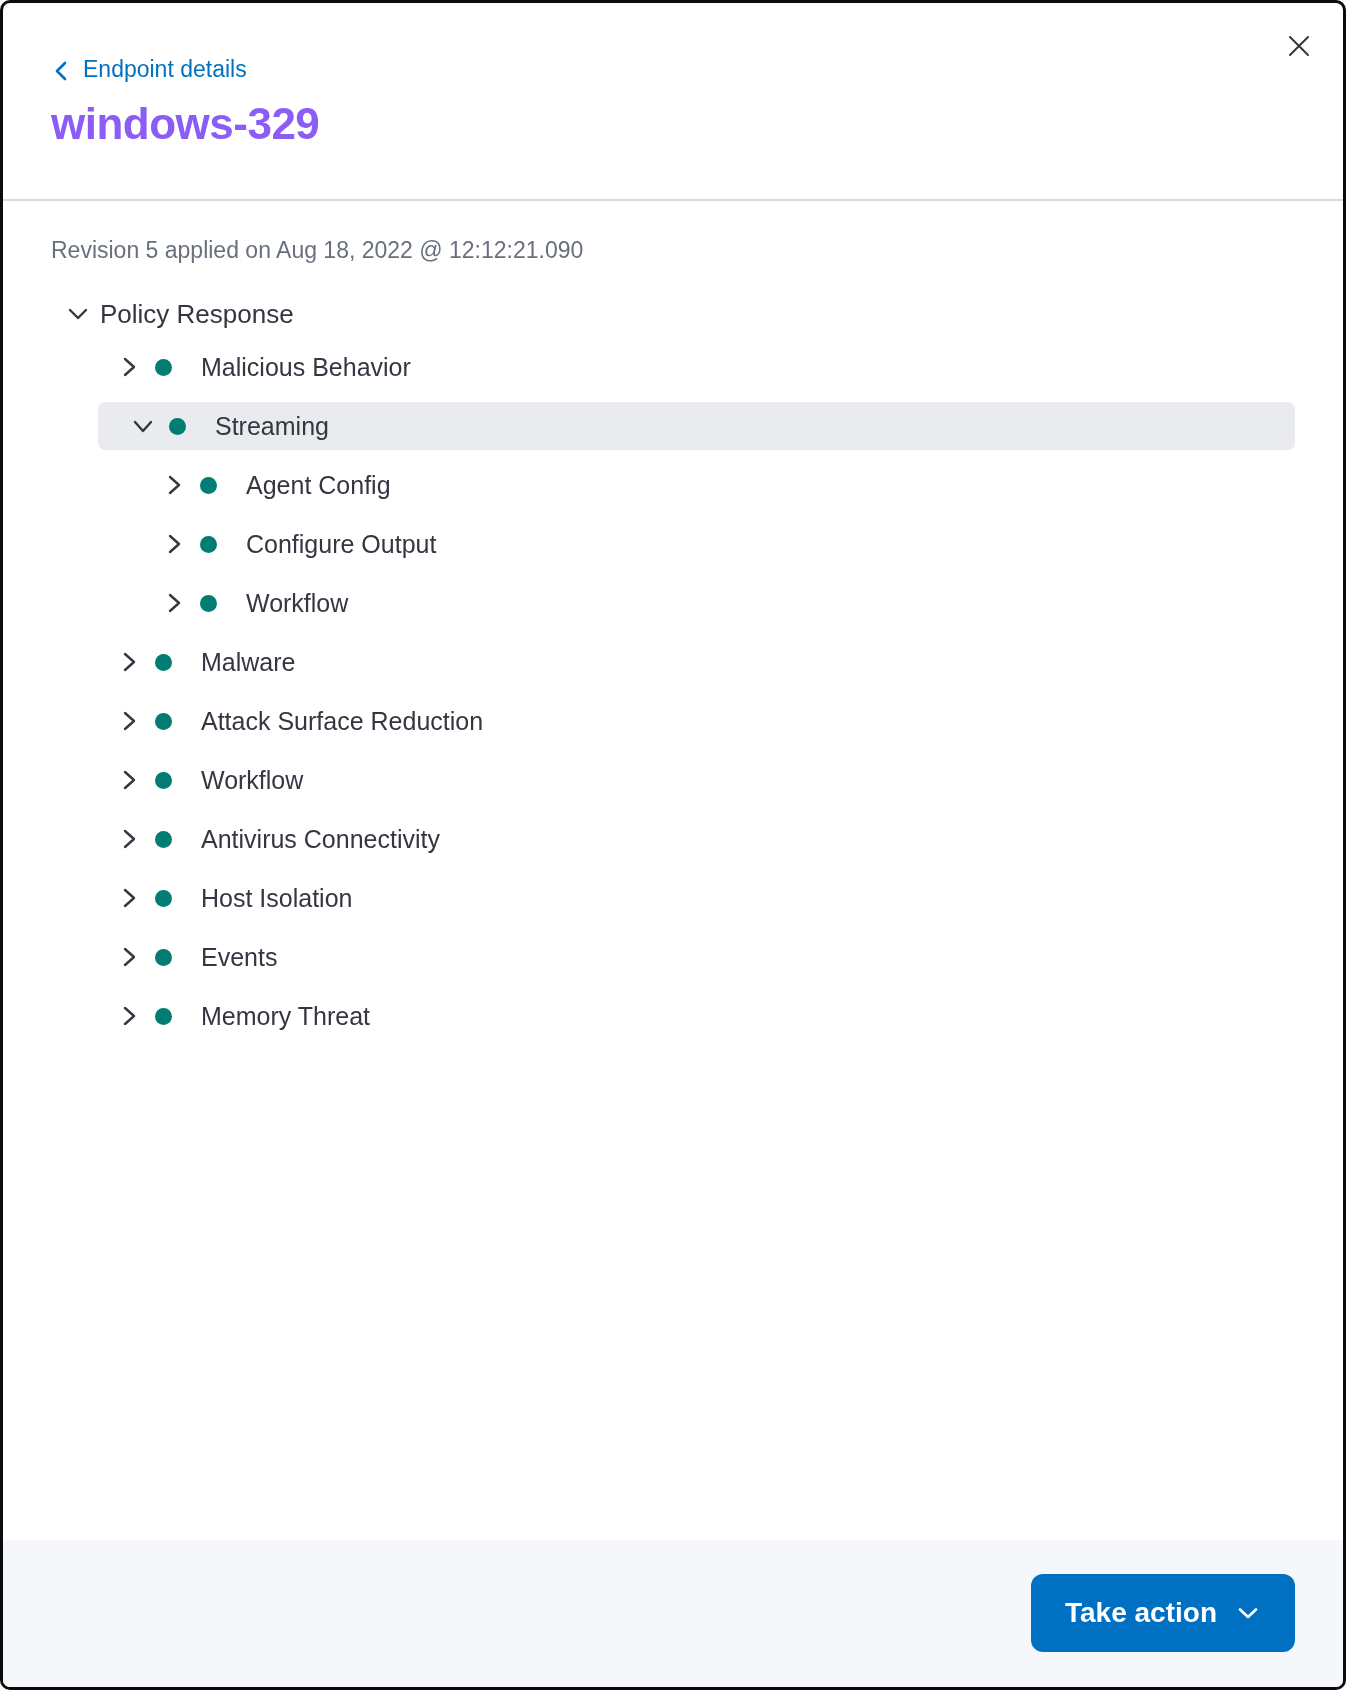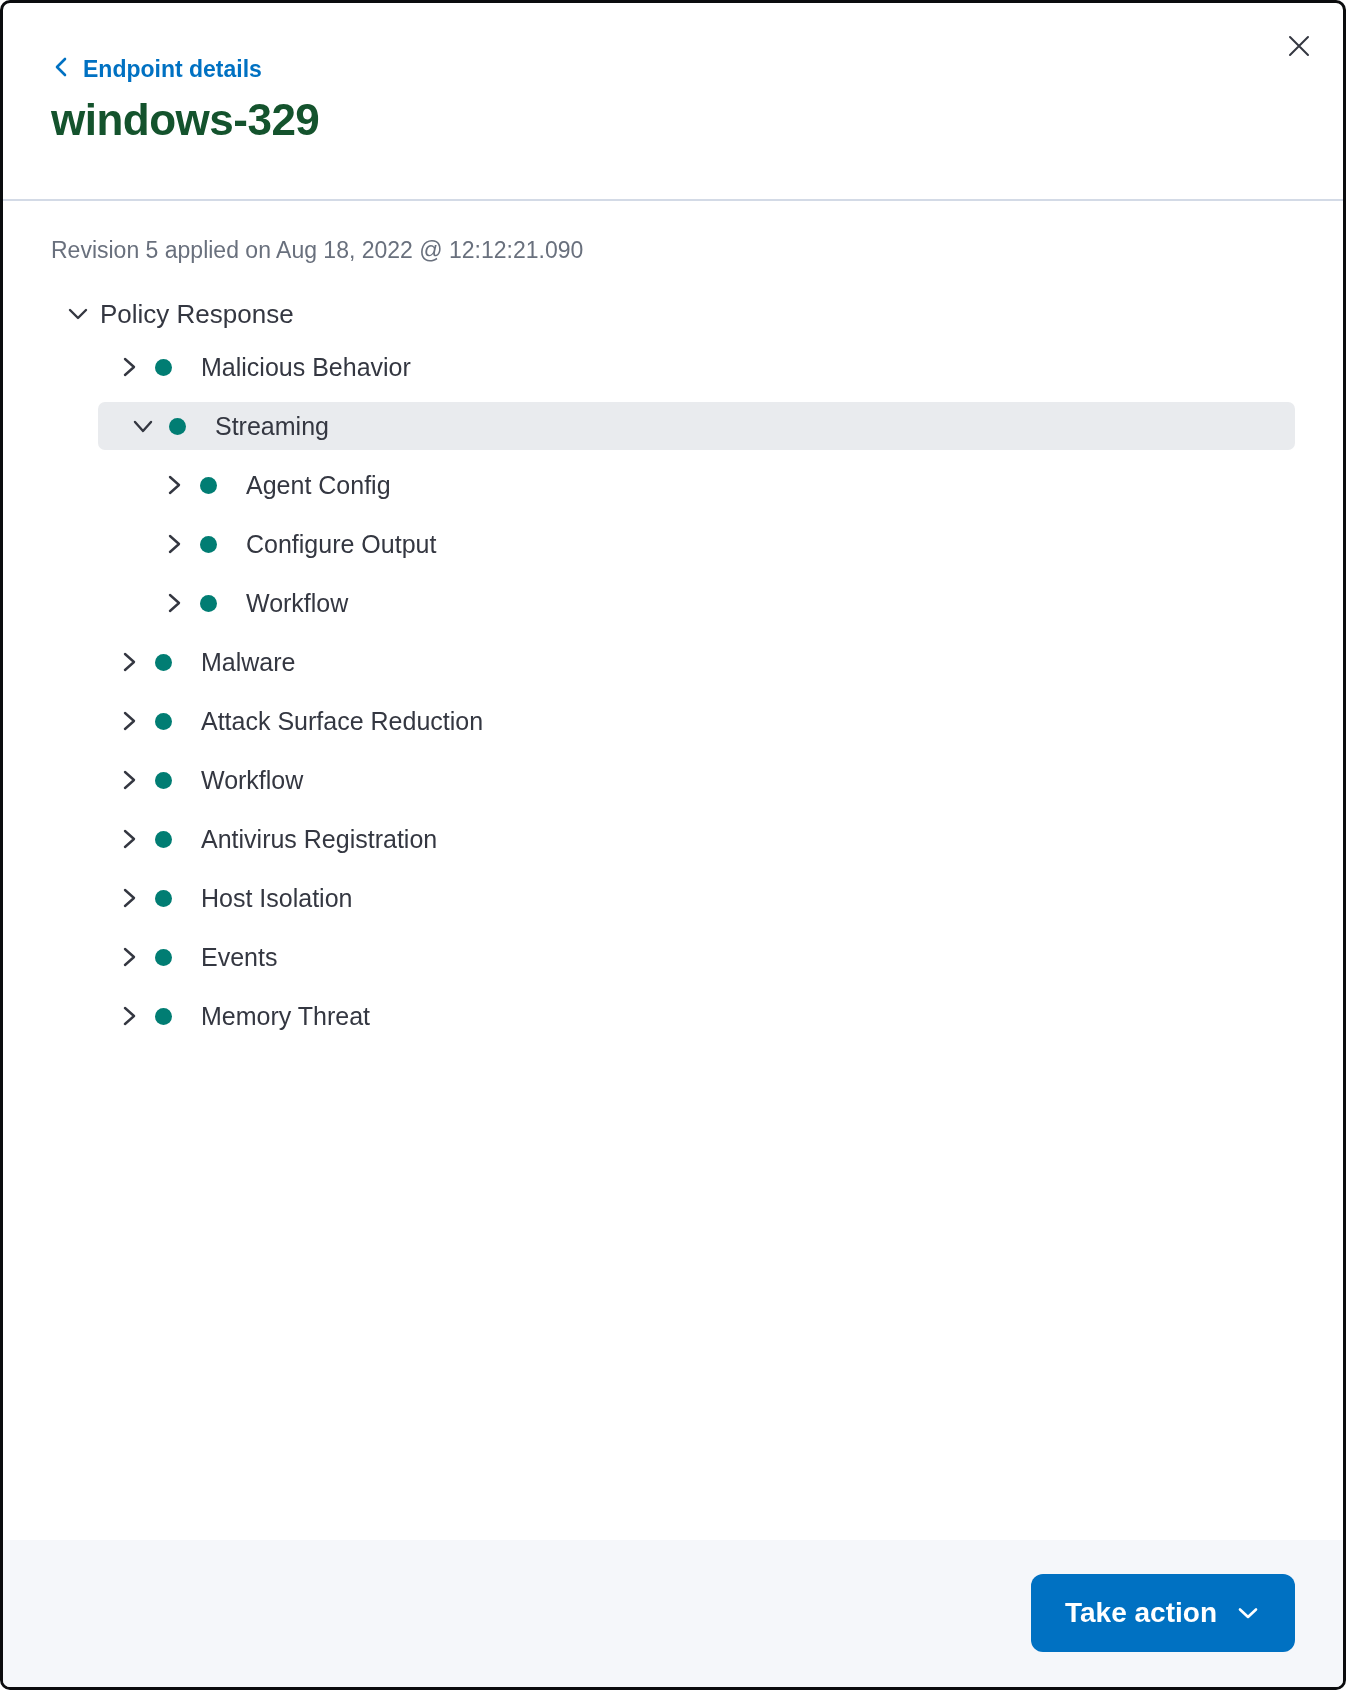--- a/index.html
+++ b/index.html
@@ -18,34 +18,34 @@
 
   
   .header {
     height: 198px;
     padding: 52px 48px 0 48px;
     border-bottom: 2px solid var(--divider, #D3DAE6);
     position: relative;
   }
   .back-link {
     display: inline-flex;
-    align-items: flex-start;
+    align-items: flex-end;
     gap: 12px;
     color: var(--accent-blue, #0071C2);
     font-size: 23px;
-    font-weight: 700;
+    font-weight: 400;
     cursor: pointer;
     line-height: 28px;
   }
   .back-link svg { display: block; }
   .page-title {
     margin-top: 10px;
     font-size: 44px;
     font-weight: 700;
-    color: #14532d;
+    color: #8b5cf6;
     letter-spacing: -0.5px;
     line-height: 54px;
   }
   .close-btn {
     position: absolute;
     top: 22px;
     right: 22px;
     width: 44px;
     height: 44px;
     display: flex;
@@ -262,21 +262,21 @@
     <span class="status-dot"></span>
     <span class="tree-row-label">Workflow</span>
   </div>
         <div class="tree-row l1">
     <span class="tw-chevron">
       <svg width="22" height="26" viewBox="0 0 22 26" fill="none">
         <path d="M7 5 L16 13 L7 21" stroke="#343741" stroke-width="2.4" stroke-linecap="round" stroke-linejoin="round"></path>
       </svg>
     </span>
     <span class="status-dot"></span>
-    <span class="tree-row-label">Antivirus Registration</span>
+    <span class="tree-row-label">Antivirus Connectivity</span>
   </div>
         <div class="tree-row l1">
     <span class="tw-chevron">
       <svg width="22" height="26" viewBox="0 0 22 26" fill="none">
         <path d="M7 5 L16 13 L7 21" stroke="#343741" stroke-width="2.4" stroke-linecap="round" stroke-linejoin="round"></path>
       </svg>
     </span>
     <span class="status-dot"></span>
     <span class="tree-row-label">Host Isolation</span>
   </div>

